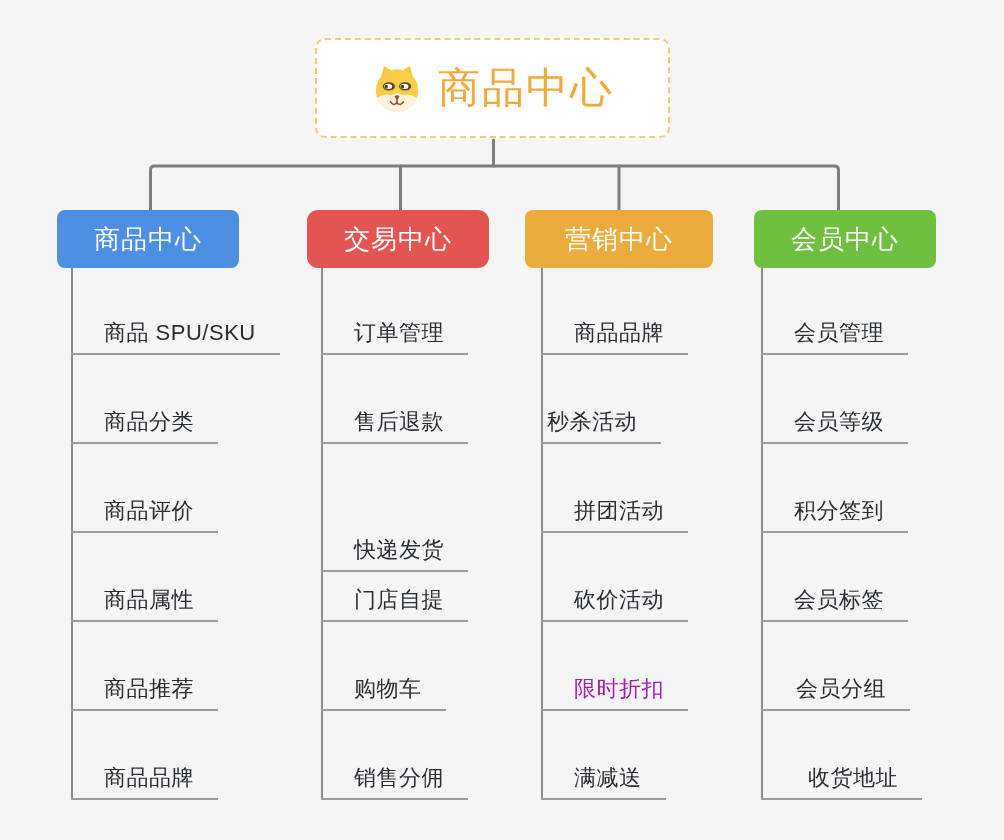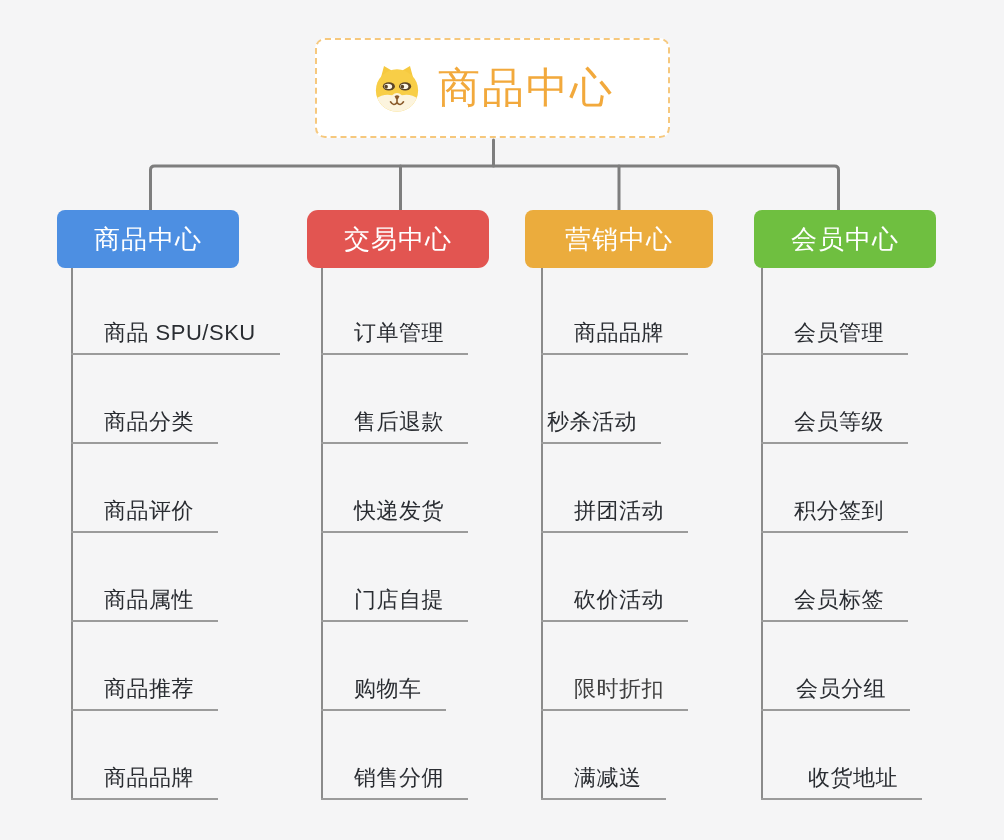--- a/index.html
+++ b/index.html
@@ -146,30 +146,30 @@
 
   <div class="item c0 r0" style="border-bottom-color: rgb(155, 155, 155); color: rgb(42, 45, 50);">商品 SPU/SKU</div>
   <div class="item c0 r1" style="border-bottom-color: rgb(155, 155, 155); color: rgb(42, 45, 50);">商品分类</div>
   <div class="item c0 r2" style="border-bottom-color: rgb(155, 155, 155); color: rgb(42, 45, 50);">商品评价</div>
   <div class="item c0 r3" style="border-bottom-color: rgb(155, 155, 155); color: rgb(42, 45, 50);">商品属性</div>
   <div class="item c0 r4" style="border-bottom-color: rgb(155, 155, 155); color: rgb(42, 45, 50);">商品推荐</div>
   <div class="item c0 r5" style="border-bottom-color: rgb(155, 155, 155); color: rgb(42, 45, 50);">商品品牌</div>
 
   <div class="item c1 r0" style="border-bottom-color: rgb(155, 155, 155); color: rgb(42, 45, 50);">订单管理</div>
   <div class="item c1 r1" style="border-bottom-color: rgb(155, 155, 155); color: rgb(42, 45, 50);">售后退款</div>
-  <div class="item c1 r2" style="border-bottom-color: rgb(155, 155, 155); color: rgb(42, 45, 50);">快递发货</div>
+  <div class="item c1 r2" style="border-bottom-color: rgb(155, 155, 155); color: rgb(42, 45, 50); margin-top: 39px;">快递发货</div>
   <div class="item c1 r3" style="border-bottom-color: rgb(155, 155, 155); color: rgb(42, 45, 50);">门店自提</div>
   <div class="item c1 r5" style="border-bottom-color: rgb(155, 155, 155); color: rgb(42, 45, 50);">销售分佣</div>
   <div class="item c1 r4" style="border-bottom-color: rgb(155, 155, 155); color: rgb(42, 45, 50);">购物车</div>
 
   <div class="item c2 r0" style="border-bottom-color: rgb(155, 155, 155); color: rgb(42, 45, 50);">商品品牌</div>
   <div class="item c2 r1" style="border-bottom-color: rgb(155, 155, 155); color: rgb(42, 45, 50); padding-left: 6px;">秒杀活动</div>
   <div class="item c2 r2" style="border-bottom-color: rgb(155, 155, 155); color: rgb(42, 45, 50);">拼团活动</div>
   <div class="item c2 r3" style="border-bottom-color: rgb(155, 155, 155); color: rgb(42, 45, 50);">砍价活动</div>
-  <div class="item c2 r4" style="border-bottom-color: rgb(155, 155, 155); color: #404040;">限时折扣</div>
+  <div class="item c2 r4" style="border-bottom-color: rgb(155, 155, 155); color: #a21caf;">限时折扣</div>
   <div class="item c2 r5" style="border-bottom-color: rgb(155, 155, 155); color: rgb(42, 45, 50);">满减送</div>
 
   <div class="item c3 r0" style="border-bottom-color: rgb(155, 155, 155); color: rgb(42, 45, 50); font-family: Liberation Serif, serif;">会员管理</div>
   <div class="item c3 r1" style="border-bottom-color: rgb(155, 155, 155); color: rgb(42, 45, 50);">会员等级</div>
   <div class="item c3 r2" style="border-bottom-color: rgb(155, 155, 155); color: rgb(42, 45, 50);">积分签到</div>
   <div class="item c3 r3" style="border-bottom-color: rgb(155, 155, 155); color: rgb(42, 45, 50);">会员标签</div>
   <div class="item c3 r4" style="border-bottom-color: rgb(155, 155, 155); color: rgb(42, 45, 50); padding-left: 35px;">会员分组</div>
   <div class="item c3 r5" style="border-bottom-color: rgb(155, 155, 155); color: rgb(42, 45, 50); padding-left: 47px;">收货地址</div>
 
 </div>

